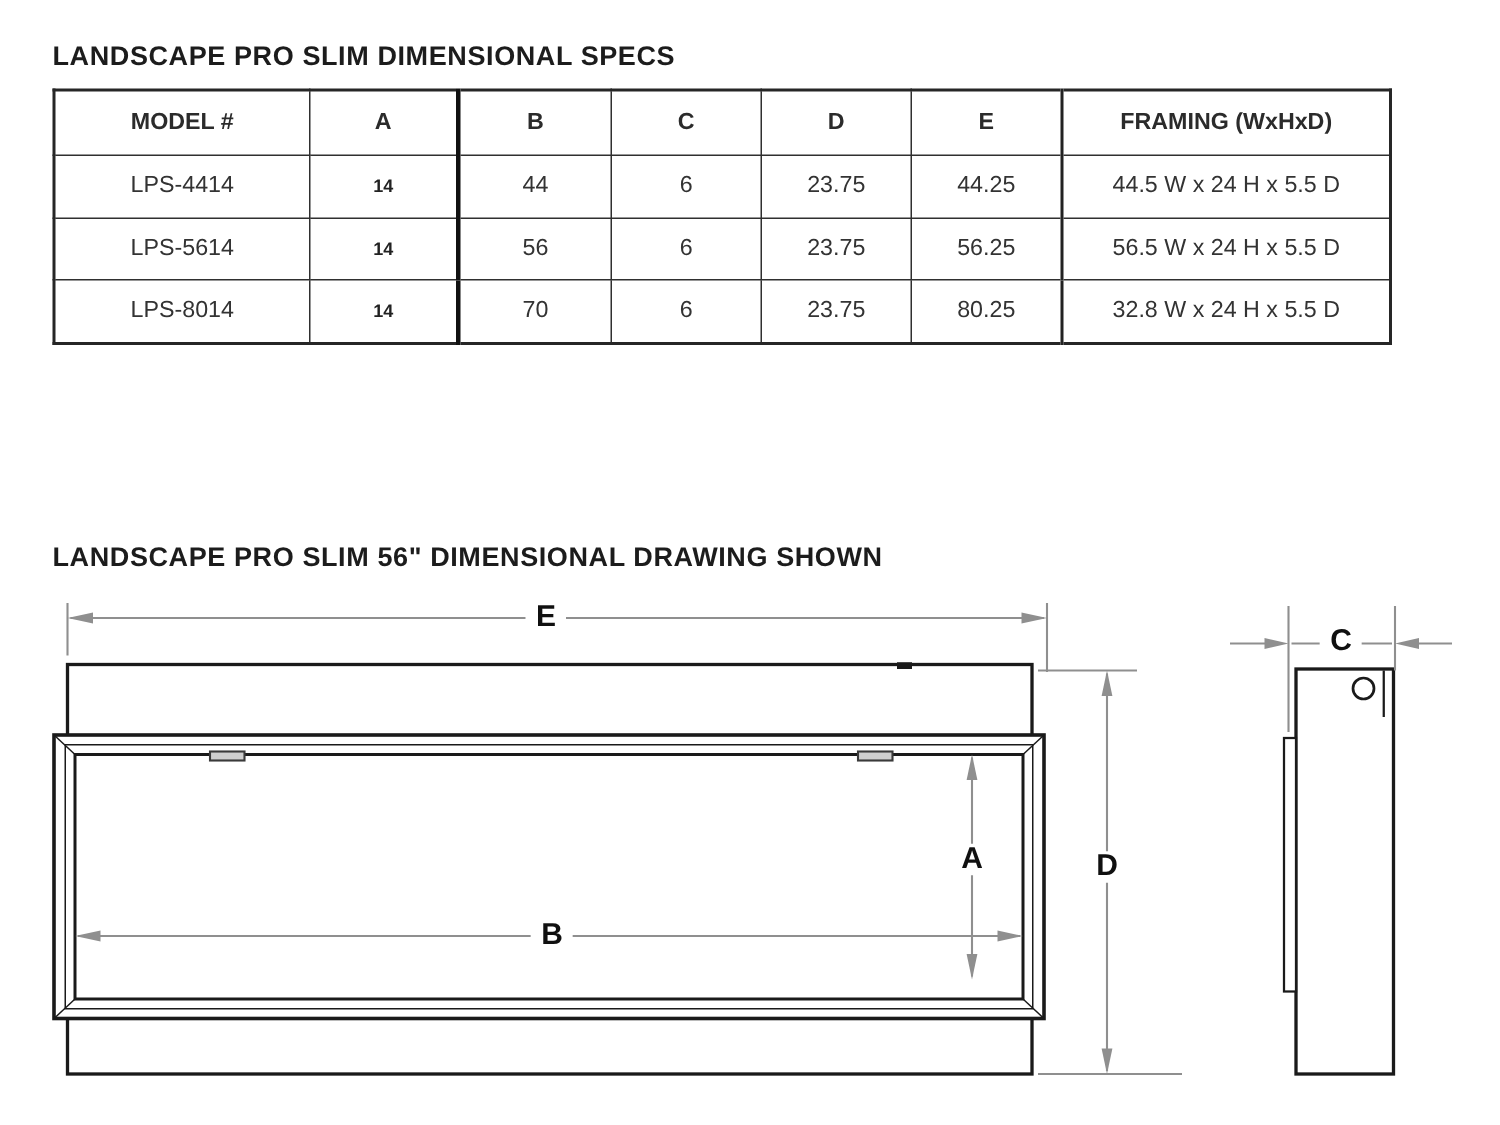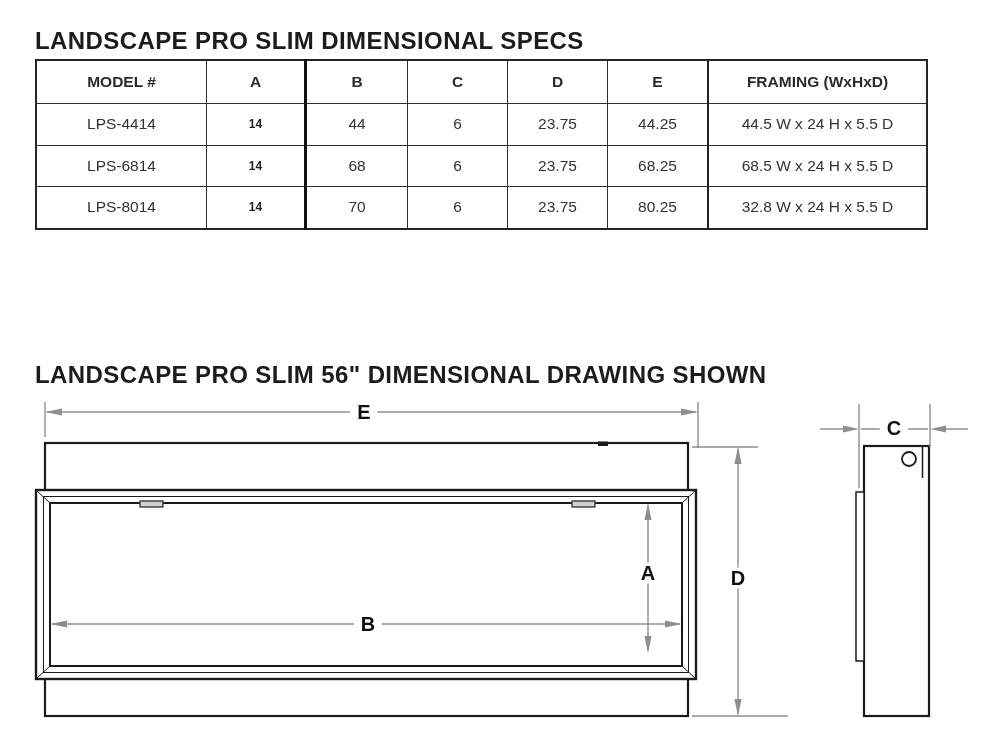--- a/index.html
+++ b/index.html
@@ -1,20 +1,20 @@
 <!DOCTYPE html>
 <html><head>
 <meta charset="utf-8">
 <style>
   html,body{margin:0;padding:0;background:#fff;}
   body{width:1000px;height:750px;position:relative;overflow:hidden;
        font-family:"Liberation Sans",sans-serif;}
   .canvas{position:absolute;inset:0;background:#fff;}
 
-  .sheet-title{position:absolute;margin:0;font-size:24px;font-weight:700;
+  .sheet-title{position:absolute;margin:0;font-size:18px;font-weight:700;
        color:#1c1c1c;letter-spacing:.4px;white-space:nowrap;}
   #title-specs{left:35px;top:27px;}
   #title-drawing{left:35px;top:361px;}
 
   table.specs{position:absolute;left:35px;top:59px;width:880px;
        border-collapse:collapse;table-layout:fixed;color:#333;
        border:2px solid #262626;}
   table.specs th,table.specs td{border:1.6px solid #2f2f2f;text-align:center;
        padding:0;font-size:15.5px;overflow:hidden;}
   table.specs th{font-weight:700;height:42px;color:#2b2b2b;}
@@ -59,27 +59,27 @@
         <tr>
           <td>LPS-4414</td>
           <td>14</td>
           <td>44</td>
           <td>6</td>
           <td>23.75</td>
           <td>44.25</td>
           <td>44.5 W x 24 H x 5.5 D</td>
         </tr>
         <tr>
-          <td>LPS-6814</td>
+          <td>LPS-5614</td>
           <td>14</td>
-          <td>68</td>
+          <td>56</td>
           <td>6</td>
           <td>23.75</td>
-          <td>68.25</td>
-          <td>68.5 W x 24 H x 5.5 D</td>
+          <td>56.25</td>
+          <td>56.5 W x 24 H x 5.5 D</td>
         </tr>
         <tr>
           <td>LPS-8014</td>
           <td>14</td>
           <td>70</td>
           <td>6</td>
           <td>23.75</td>
           <td>80.25</td>
           <td>32.8 W x 24 H x 5.5 D</td>
         </tr>

